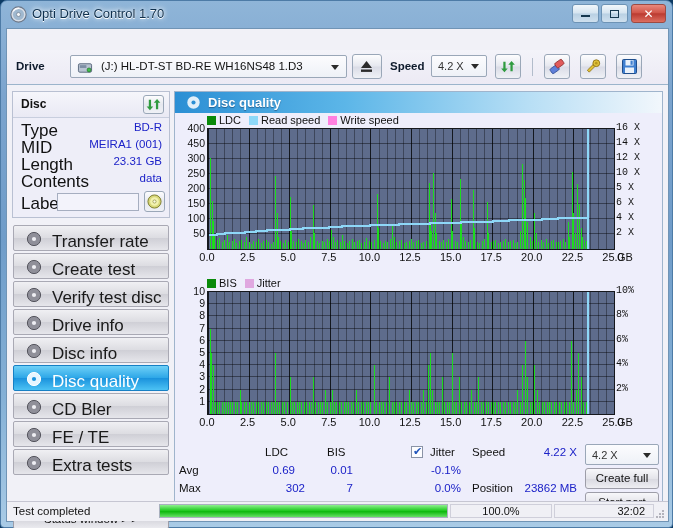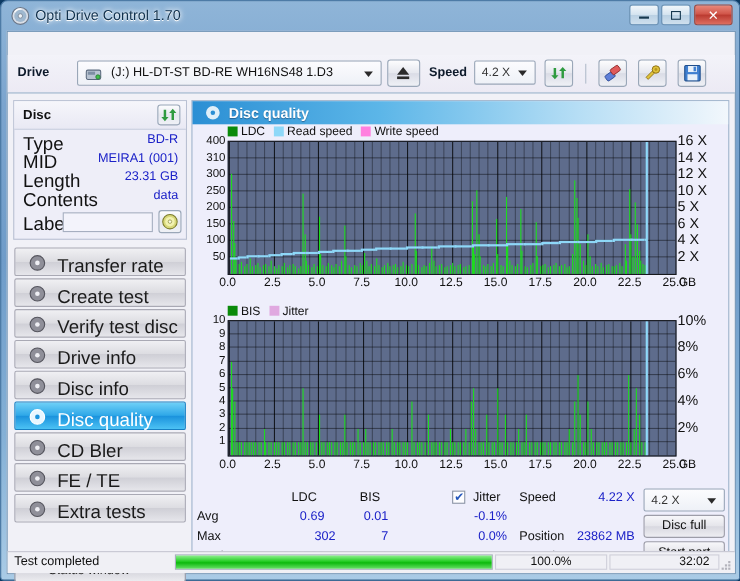--- a/index.html
+++ b/index.html
@@ -199,21 +199,21 @@
     position:absolute;background:#5e6c8c;border:1px solid #16181d;box-sizing:border-box;
     overflow:hidden;
   }
   .gv{position:absolute;top:0;bottom:0;width:1px;background:rgba(0,0,0,.35);}
   .gv.major{background:rgba(0,0,0,.78);width:1px;}
   .gh{position:absolute;left:0;right:0;height:1px;background:rgba(0,0,0,.42);}
   .bar{position:absolute;bottom:0;width:1px;background:#1ddc1d;}
   .speedline{position:absolute;height:2px;background:#8ed8f8;}
   .cursorline{position:absolute;top:0;bottom:0;width:2px;background:#8ed8f8;}
   .ytick{position:absolute;right:0;text-align:right;font-size:10.5px;color:#111;line-height:10px;}
-  .ytickR{position:absolute;left:0;text-align:left;font-size:13px;color:#111;line-height:10px;}
+  .ytickR{position:absolute;left:0;text-align:left;font-size:10px;color:#111;line-height:10px;font-family:Liberation Mono, monospace;}
   .xtick{position:absolute;text-align:center;font-size:11px;color:#111;}
 
   
   #stats{position:absolute;left:0;top:352px;width:100%;height:59px;}
   .st{position:absolute;font-size:11.5px;color:#111;white-space:nowrap;}
   .sv{position:absolute;font-size:11.5px;color:#1c22c8;white-space:nowrap;text-align:right;}
   #jitter-cb{
     position:absolute;left:236px;top:2px;width:12px;height:12px;
     background:#fdfdff;border:1px solid #8a93a6;box-sizing:border-box;cursor:pointer;
   }
@@ -728,21 +728,21 @@
             <div class="speedline" style="left: 378.392px; width: 2px; bottom: 30.3px; height: 2px; background: rgb(142, 216, 248);"></div>
             <div class="cursorline" style="left: 379.204px;"></div>
           </div>
         <div id="ldc-yaxis">
             <div class="ytick" style="width: 30px; left: 0px; top: 114px;">50</div>
             <div class="ytick" style="width: 30px; left: 0px; top: 99px;">100</div>
             <div class="ytick" style="width: 30px; left: 0px; top: 84px;">150</div>
             <div class="ytick" style="width: 30px; left: 0px; top: 69px;">200</div>
             <div class="ytick" style="width: 30px; left: 0px; top: 54px;">250</div>
             <div class="ytick" style="width: 30px; left: 0px; top: 39px;">300</div>
-            <div class="ytick" style="width: 30px; left: 0px; top: 24px;">310</div>
+            <div class="ytick" style="width: 30px; left: 0px; top: 24px;">450</div>
             <div class="ytick" style="width: 30px; left: 0px; top: 9px;">400</div>
           </div>
         <div id="ldc-y2axis">
             <div class="ytickR" style="left: 441px; top: 114px;">2 X</div>
             <div class="ytickR" style="left: 441px; top: 99px;">4 X</div>
             <div class="ytickR" style="left: 441px; top: 84px;">6 X</div>
             <div class="ytickR" style="left: 441px; top: 69px;">5 X</div>
             <div class="ytickR" style="left: 441px; top: 54px;">10 X</div>
             <div class="ytickR" style="left: 441px; top: 39px;">12 X</div>
             <div class="ytickR" style="left: 441px; top: 24px;">14 X</div>
@@ -1052,21 +1052,21 @@
         <div class="st" style="left:297px;top:56px">Samples</div>
 
         <div class="sv" style="left:340px;width:62px;top:2px">4.22 X</div>
         <div class="sv" style="left:330px;width:72px;top:38px">23862 MB</div>
         <div class="sv" style="left:330px;width:72px;top:56px">381798</div>
 
         <div id="speed-combo2">
           <div class="txt">4.2 X</div>
           <div class="combo-arrow"></div>
         </div>
-        <div class="actbtn" id="btn-startfull">Disc full</div>
+        <div class="actbtn" id="btn-startfull">Create full</div>
         <div class="actbtn" id="btn-startpart">Start part</div>
       </div>
       <div id="stats-sep"></div>
     </div>
 
     <div id="statusbar">
       <div id="status-text">Test completed</div>
       <div id="progress-outer">
         <div id="progress-fill" style="width: 100%;"></div>
       </div>

